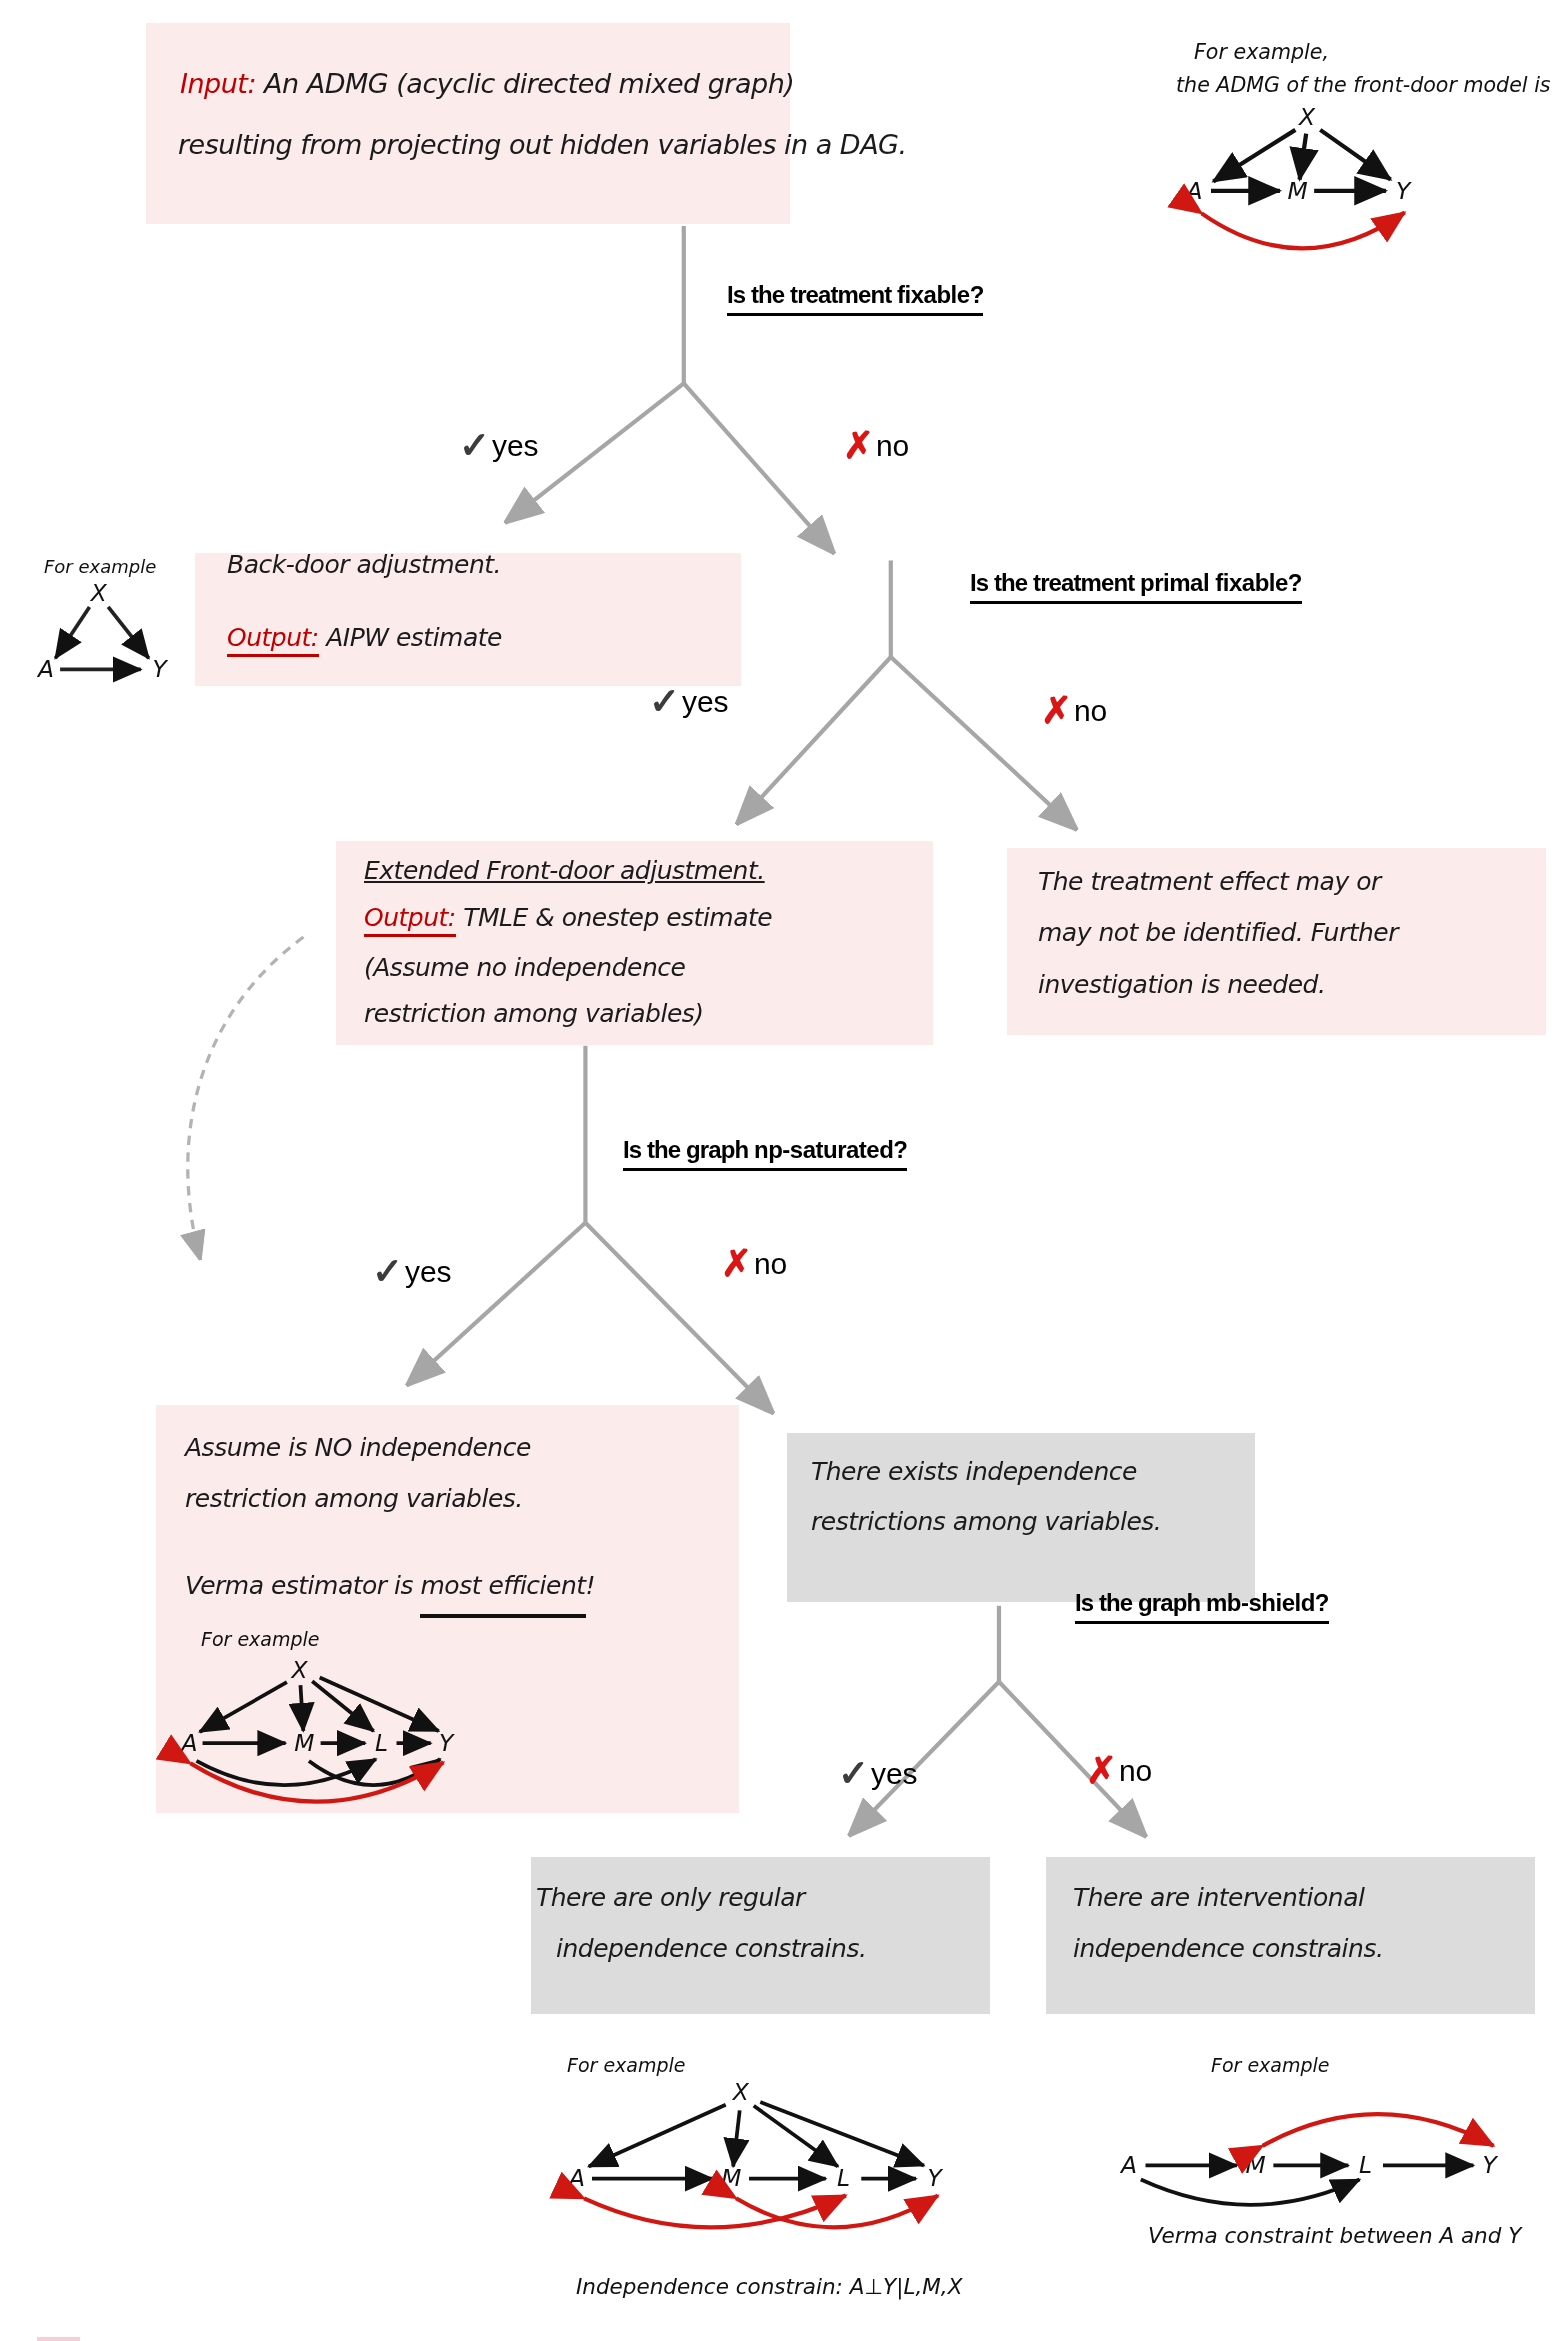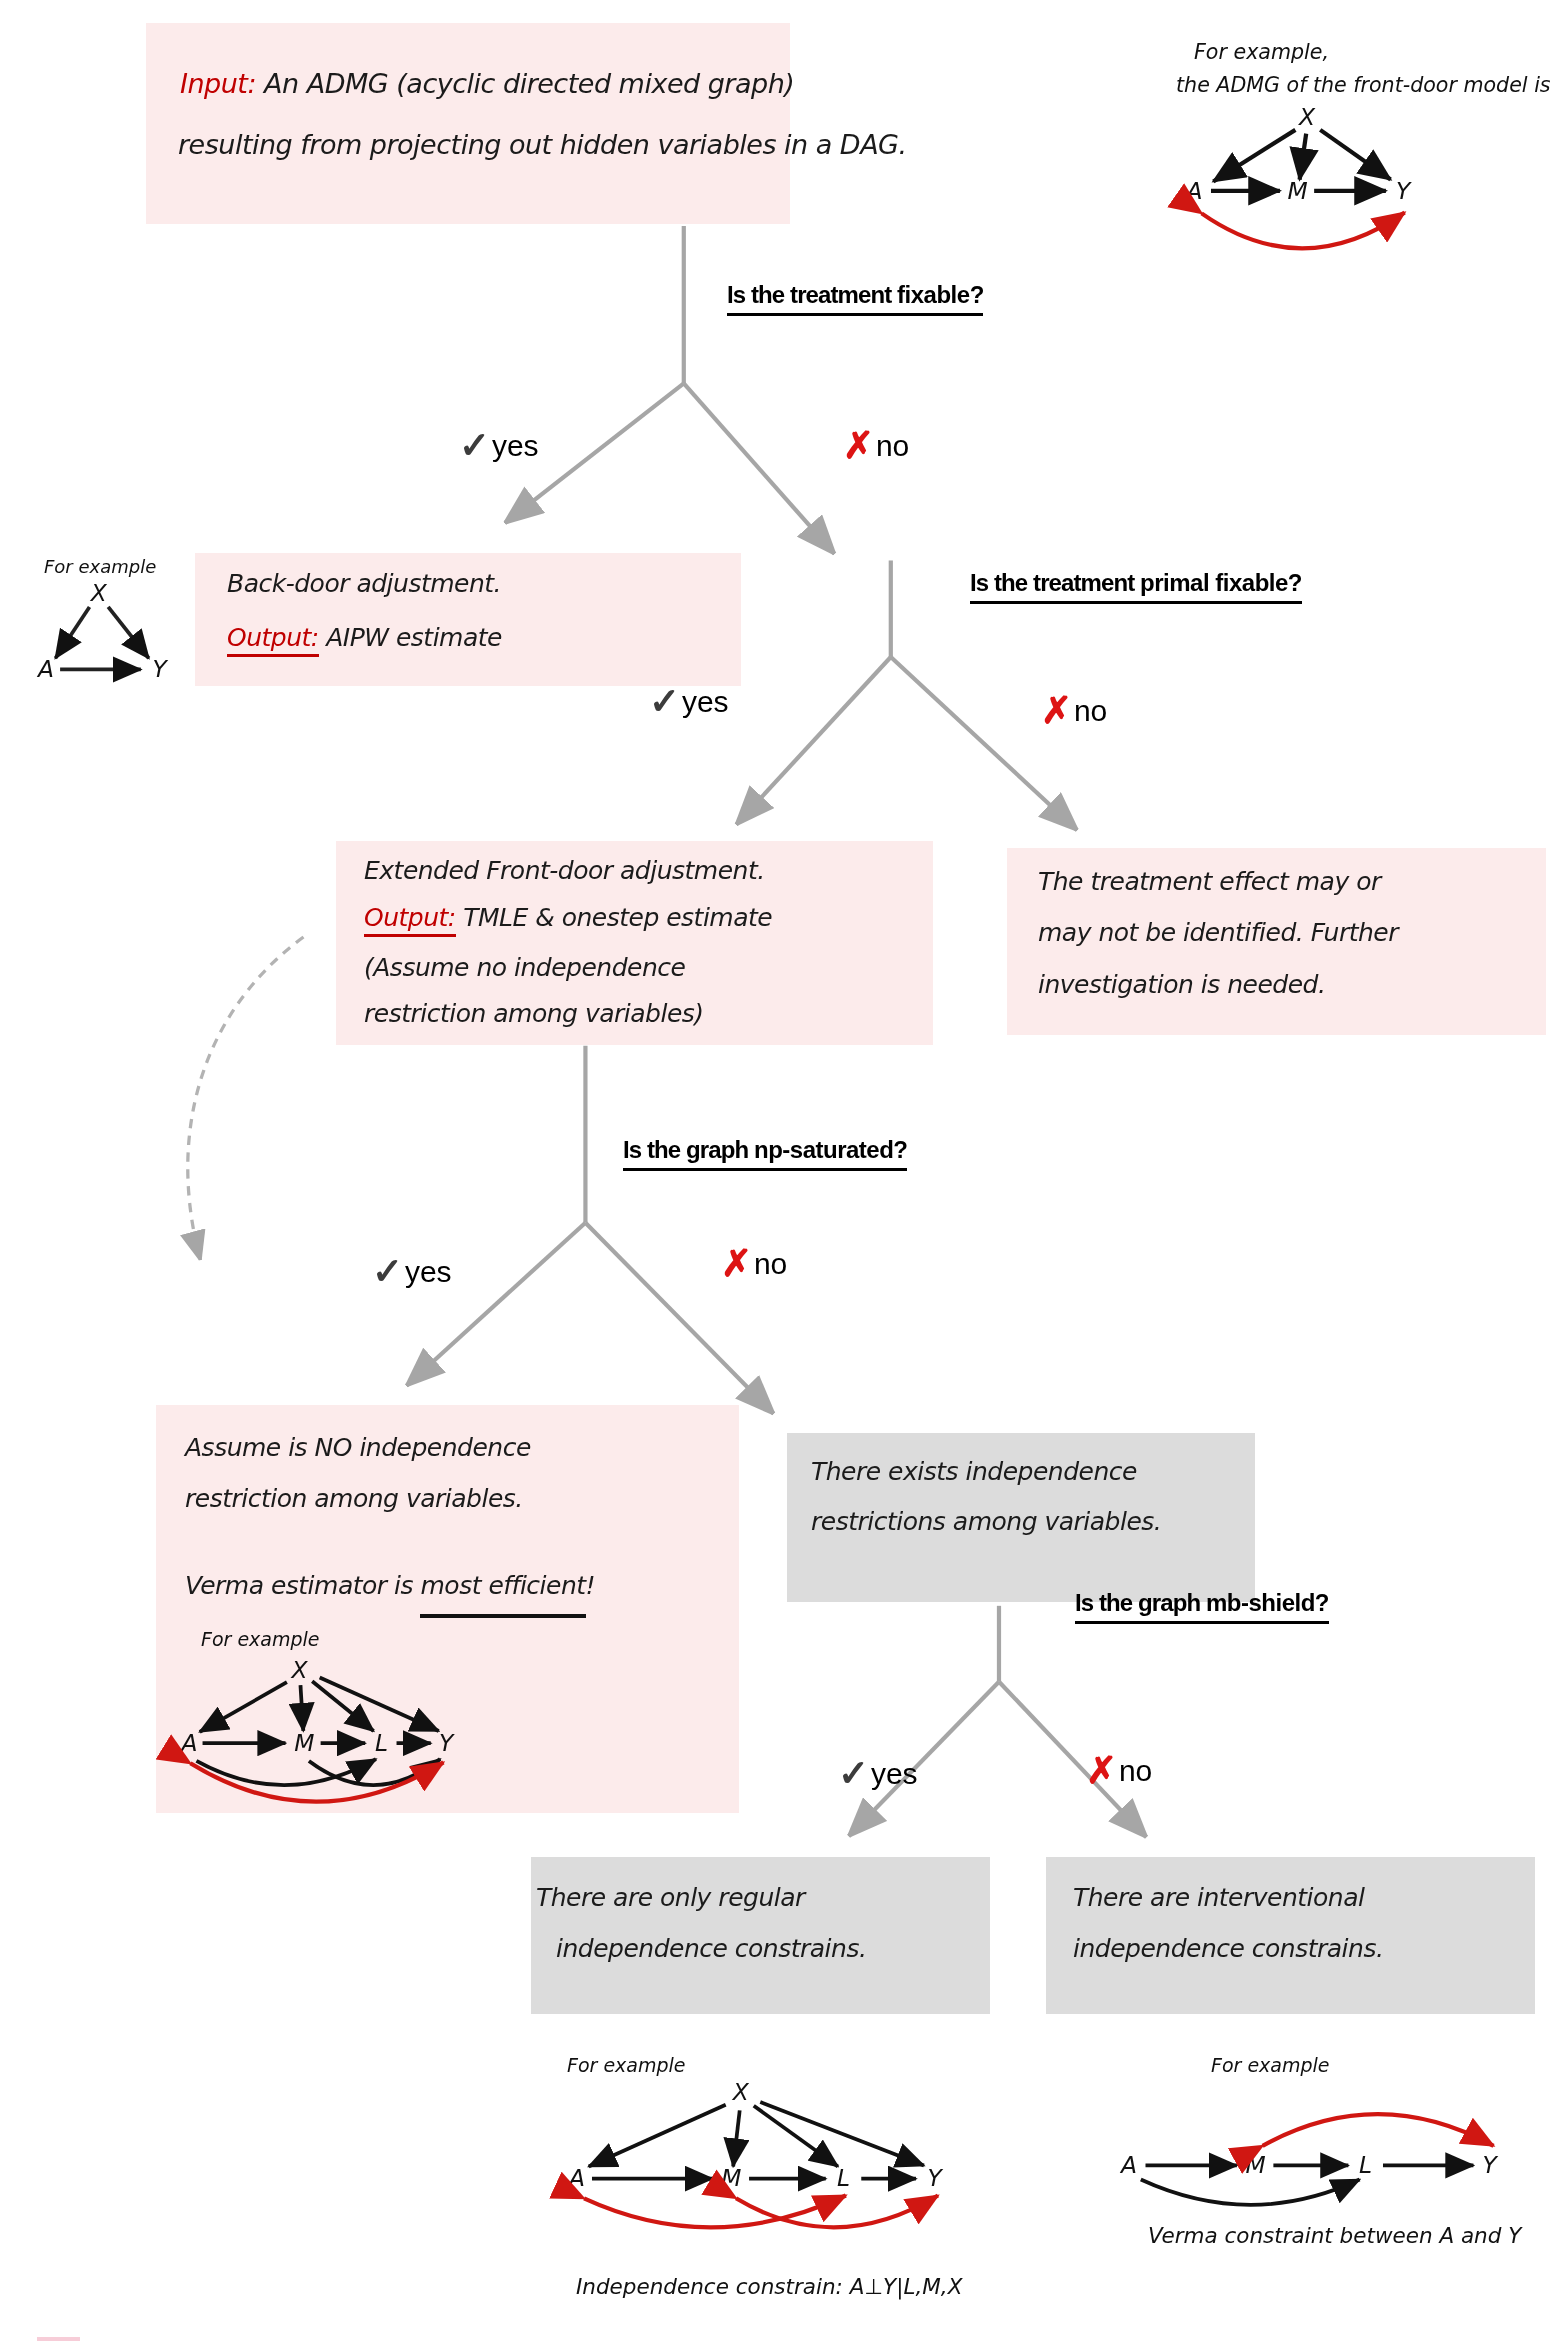--- a/index.html
+++ b/index.html
@@ -87,21 +87,21 @@
   <div class="yn" style="left:459px;top:429px;">
     <span class="check">✓</span>
       <span>yes</span>
   </div>
   <div class="yn" style="left:843px;top:429px;">
     <span class="cross">✗</span>
       <span>no</span>
   </div>
 
   <div class="pinkbox" style="left:195px;top:553px;width:546px;height:133px;"></div>
-  <div class="hline hand bx-text" style="left:227px;top:569px;">Back-door adjustment.</div>
+  <div class="hline hand bx-text" style="left:227px;top:550px;">Back-door adjustment.</div>
   <div class="hline hand bx-text" style="left:227px;top:623px;">
     <span class="red outline-red">Output:</span><span> AIPW estimate</span>
   </div>
   <div class="cap" style="left:44px;top:556px;font-size:18px;">For example</div>
   <svg style="left:26px;top:578px;" width="155" height="112" viewBox="0 0 330 240">
     <text class="nlab" x="155" y="50" text-anchor="middle" font-size="42">X</text>
     <text class="nlab" x="42" y="212" text-anchor="middle" font-size="42">A</text>
     <text class="nlab" x="285" y="212" text-anchor="middle" font-size="42">Y</text>
     <path d="M135,62 L62,172" stroke="#222" stroke-width="8" marker-end="url(#ab)" fill="none"></path>
     <path d="M175,62 L262,172" stroke="#222" stroke-width="8" marker-end="url(#ab)" fill="none"></path>
@@ -114,21 +114,21 @@
   <div class="yn" style="left:649px;top:685px;">
     <span class="check">✓</span>
       <span>yes</span>
   </div>
   <div class="yn" style="left:1041px;top:694px;">
     <span class="cross">✗</span>
       <span>no</span>
   </div>
 
   <div class="pinkbox" style="left:336px;top:841px;width:597px;height:204px;"></div>
-  <div class="hline hand bx-text" style="left:364px;top:856px;">Extended Front-door adjustment.</div>
+  <div class="hline hand bx-text" style="left:364px;top:856px;text-decoration:underline;">Extended Front-door adjustment.</div>
   <div class="hline hand bx-text" style="left:364px;top:903px;">
     <span class="red outline-red">Output:</span><span> TMLE &amp; onestep estimate</span>
   </div>
   <div class="hline hand bx-text" style="left:364px;top:953px;">(Assume no independence</div>
   <div class="hline hand bx-text" style="left:364px;top:999px;">restriction among variables)</div>
 
   <div class="pinkbox" style="left:1007px;top:848px;width:539px;height:187px;"></div>
   <div class="hline hand bx-text" style="left:1038px;top:867px;">The treatment effect may or</div>
   <div class="hline hand bx-text" style="left:1038px;top:918px;">may not be identified. Further</div>
   <div class="hline hand bx-text" style="left:1038px;top:970px;">investigation is needed.</div>

